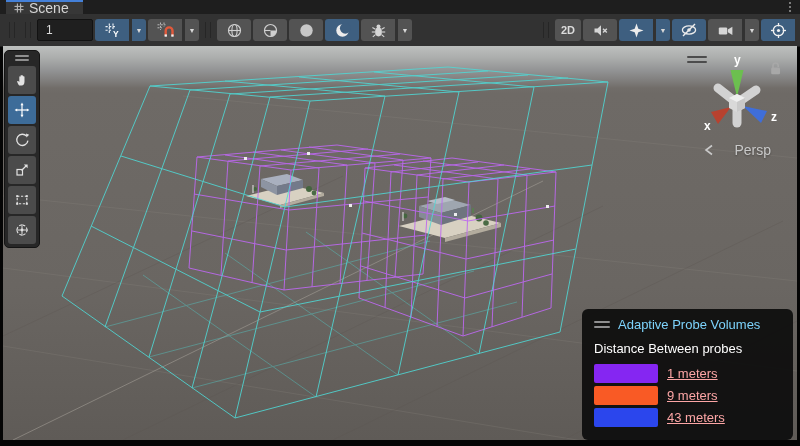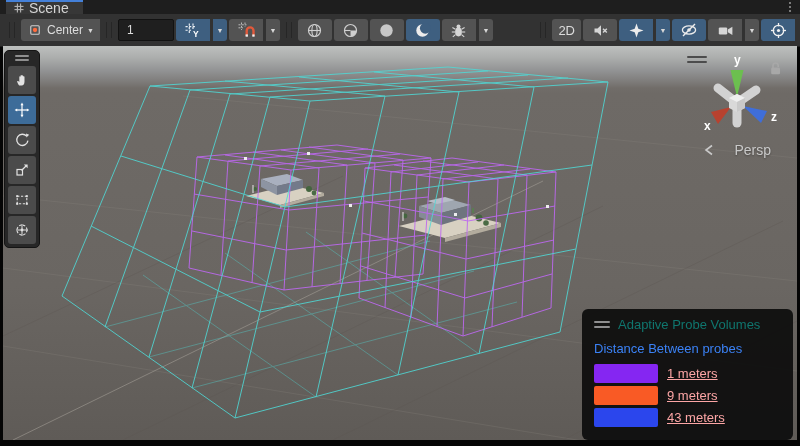--- a/index.html
+++ b/index.html
@@ -44,24 +44,24 @@
   .gizmo-handle{position:absolute;left:684px;top:10px;display:flex;flex-direction:column;gap:3px;}
   .gizmo-handle i{width:20px;height:2px;background:#4c4c4c;border-radius:1px;}
   .lockwrap{position:absolute;right:15px;top:15px;}
   .persp{position:absolute;right:26px;top:96px;display:flex;align-items:center;gap:20px;
          color:#c9c9c9;font-size:14px;text-shadow:0 1px 2px rgba(0,0,0,.35);}
   .gizmo-svg{position:absolute;left:684px;top:4px;}
   .gizmo-svg text{font-family:"Liberation Sans",sans-serif;font-weight:bold;font-size:12px;fill:#fff;}
   
   .legend{position:absolute;right:4px;bottom:0;width:211px;background:rgba(12,12,12,.92);
           border-radius:6px;padding:8px 12px 10px;box-sizing:border-box;}
-  .legend .lhead{display:flex;align-items:center;gap:8px;color:#0f766e;font-size:13px;}
+  .legend .lhead{display:flex;align-items:center;gap:8px;color:#7dd3fc;font-size:13px;}
   .legend .lhandle{display:flex;flex-direction:column;gap:3px;}
   .legend .lhandle i{width:16px;height:2px;background:#8f8f8f;border-radius:1px;}
-  .legend .lsub{color:#3b82f6;font-size:13px;margin:9px 0 8px;}
+  .legend .lsub{color:#ffffff;font-size:13px;margin:9px 0 8px;}
   .lrow{display:flex;align-items:center;gap:9px;margin-bottom:3px;}
   .swatch{width:64px;height:19px;border-radius:2px;flex:none;}
   .lrow span{color:#fca5a5;font-size:13px;text-decoration:underline;}
   svg{display:block;}
 </style>
 </head>
 <body>
 
 <div class="tabbar">
   <div class="tab">
@@ -78,28 +78,20 @@
   <div class="kebab">
       <i></i>
       <i></i>
       <i></i>
     </div>
 </div>
 
 <div class="toolbar">
   <div class="grip"></div>
 
-  <div class="tbtn joined">
-    <svg width="16" height="16" viewBox="0 0 17 17">
-      <rect x="4" y="4" width="9" height="9" rx="1" fill="none" stroke="#cfcfcf" stroke-width="1.2"></rect>
-      <circle cx="8.5" cy="8.5" r="2.3" fill="#ff6b3d"></circle>
-    </svg>
-    <span>Center</span>
-    <span class="caret">▼</span>
-  </div>
 
 
   <div class="grip"></div>
 
   <input class="snapfield" value="1" style="">
 
   <div class="tbtn icon-only joined blue">
     <svg width="17" height="17" viewBox="0 0 17 17">
       <g stroke="#eef2f6" stroke-width="1.15" stroke-dasharray="2.2 1.4">
         <line x1="5.3" y1="1.5" x2="5.3" y2="11"></line>
@@ -175,21 +167,21 @@
           <line x1="11.6" y1="12.6" x2="14.2" y2="14.8"></line>
       </g>
     </svg>
   </div>
   <div class="dd">
       <span class="caret">▼</span>
     </div>
 
   <div class="grip spacer"></div>
 
-  <div class="tbtn" style="font-weight:normal;font-size:13px;">
+  <div class="tbtn" style="font-weight:bold;font-size:11px;">
     <span>2D</span>
   </div>
 
   <div class="tbtn icon-only">
     <svg width="17" height="17" viewBox="0 0 17 17">
       <polygon points="2.5,6.5 5.5,6.5 9,3.2 9,13.8 5.5,10.5 2.5,10.5" fill="#d6d6d6"></polygon>
       <g stroke="#d6d6d6" stroke-width="1.4">
           <line x1="11" y1="6.8" x2="14.8" y2="10.6"></line>
           <line x1="14.8" y1="6.8" x2="11" y2="10.6"></line>
         </g>

